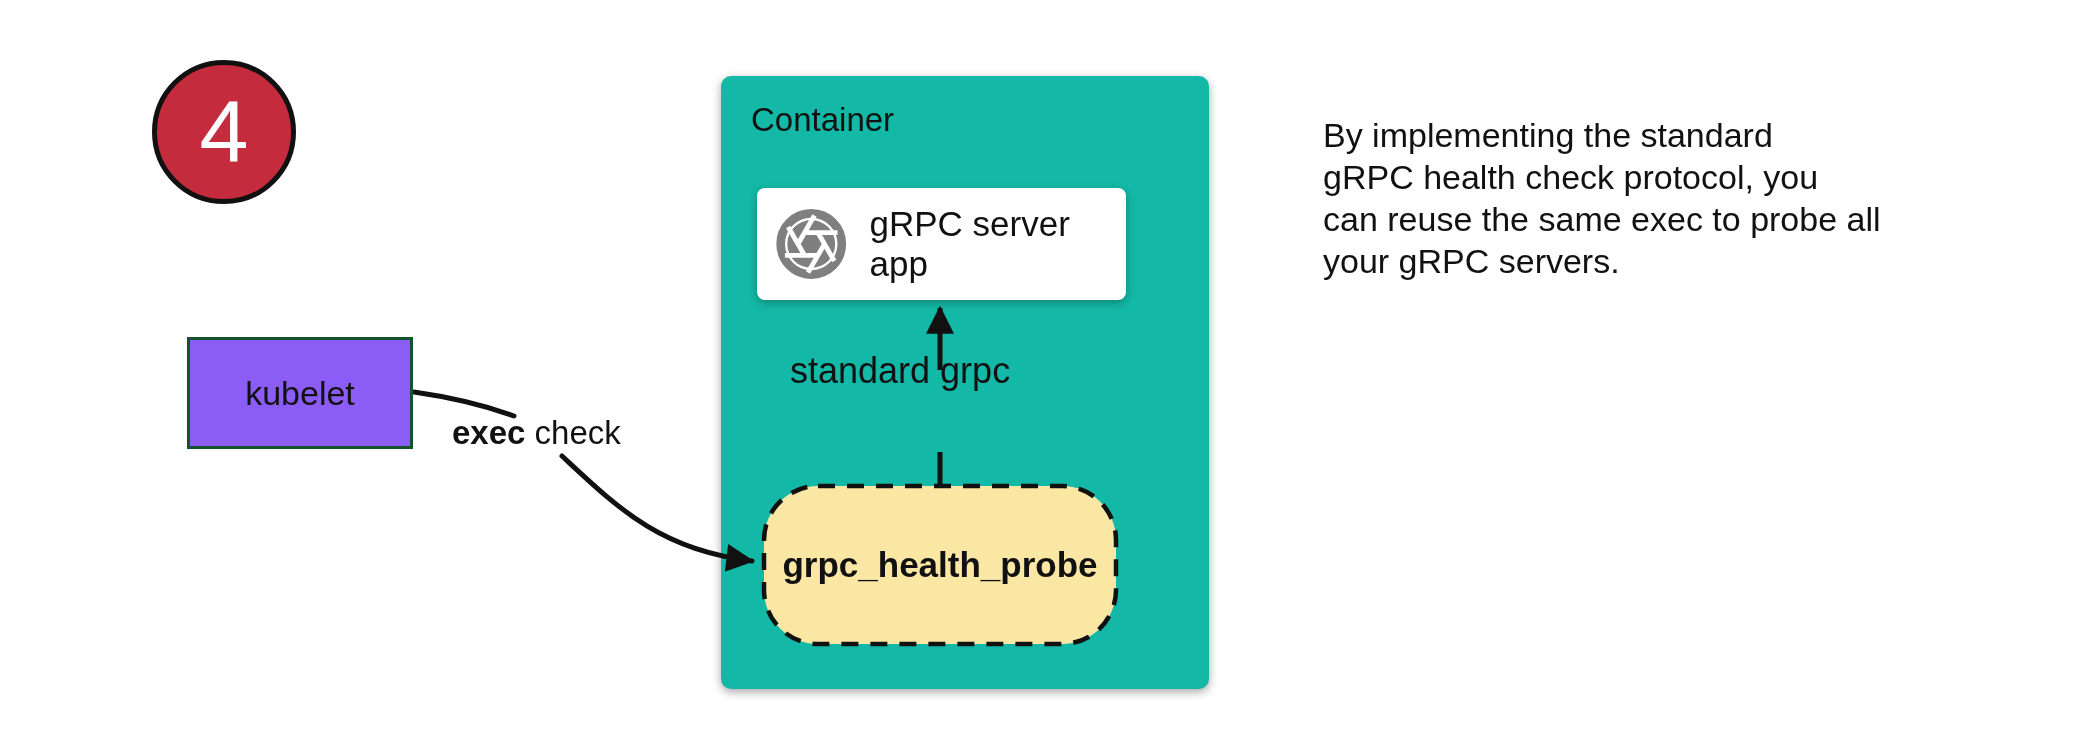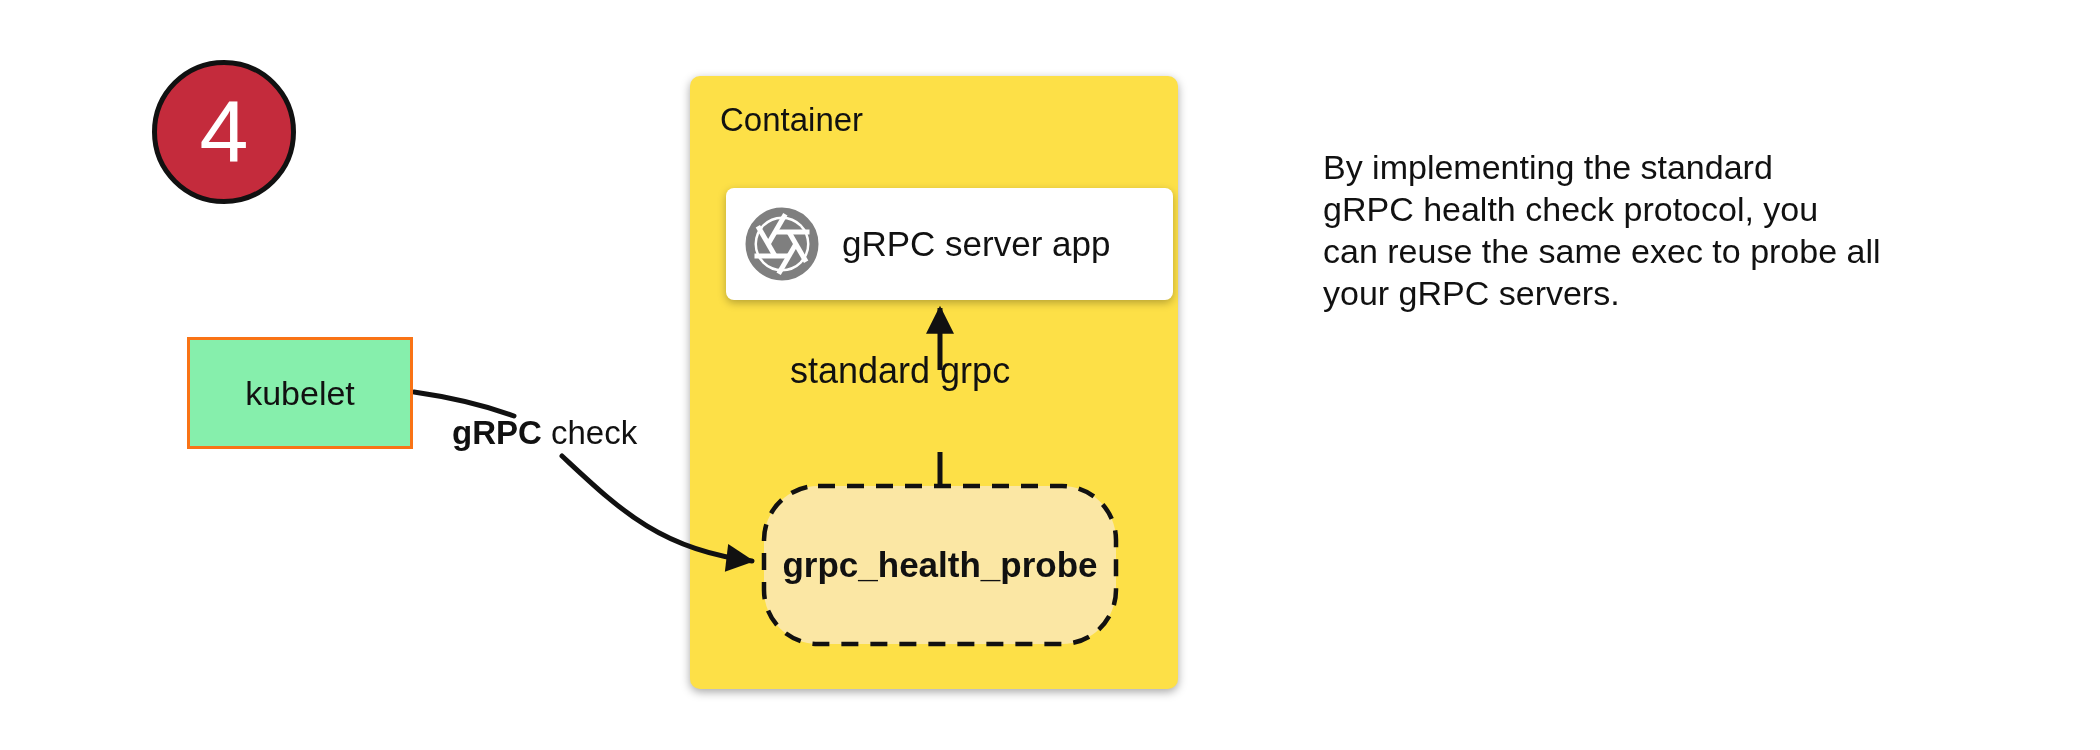--- a/index.html
+++ b/index.html
@@ -25,54 +25,54 @@
     display: flex; align-items: center; justify-content: center;
     color: #ffffff;
     font-size: 88px;
     z-index: 3;
   }
 
   
   .kubelet-box {
     left: 187px; top: 337px;
     width: 226px; height: 112px;
-    background: #86efac;
-    border: 3px solid #f97316;
+    background: #8b5cf6;
+    border: 3px solid #14532d;
     box-sizing: border-box;
     display: flex; align-items: center; justify-content: center;
     font-size: 34px;
     z-index: 3;
   }
 
   
   .exec-label {
     left: 452px; top: 414px;
     font-size: 33px;
     white-space: pre;
     z-index: 3;
   }
   .exec-label .b { font-weight: bold; }
 
   
   .container-box {
-    left: 690px; top: 76px;
+    left: 721px; top: 76px;
     width: 488px; height: 613px;
-    background: #fde047;
+    background: #14b8a6;
     border-radius: 10px;
     box-shadow: 0 3px 10px rgba(0,0,0,0.35);
     z-index: 1;
   }
   .container-title {
     left: 30px; top: 24px;
     font-size: 33px;
     line-height: 40px;
   }
   .server-box {
     left: 36px; top: 112px;
-    width: 447px; height: 112px;
+    width: 369px; height: 112px;
     background: #ffffff;
     border-radius: 8px;
     box-shadow: 0 3px 8px rgba(0,0,0,0.28);
     display: flex; align-items: center;
     padding-left: 16px;
     box-sizing: border-box;
   }
   .server-label { font-size: 35px; margin-left: 20px; }
 
   
@@ -105,37 +105,36 @@
   }
   .probe-name { font-weight: bold; font-size: 35px; }
   .probe-sub  { font-size: 32px; }
 
   
   .caption {
     left: 1323px; top: 114px;
     font-size: 34px;
     line-height: 42px;
     z-index: 3;
-    margin-top: 32px;
   }
 </style>
 </head>
 <body>
 
 <div class="canvas">
 
   <div class="abs badge">
     <span>4</span>
   </div>
 
   <div class="abs kubelet-box">
     <span>kubelet</span>
   </div>
 
-  <div class="abs exec-label"><span class="b">gRPC</span><span> check</span></div>
+  <div class="abs exec-label"><span class="b">exec</span><span> check</span></div>
 
   <div class="abs container-box">
     <div class="abs container-title">Container</div>
 
     <div class="abs server-box">
       <svg width="80" height="80" viewBox="-40 -40 80 80">
         <circle r="32" fill="none" stroke="#7F7F7F" stroke-width="9"></circle>
         <circle r="25" fill="#7F7F7F"></circle>
         <g stroke="#ffffff" stroke-width="5">
           <line x1="6.93" y1="-12" x2="24.15" y2="17.82"></line>

